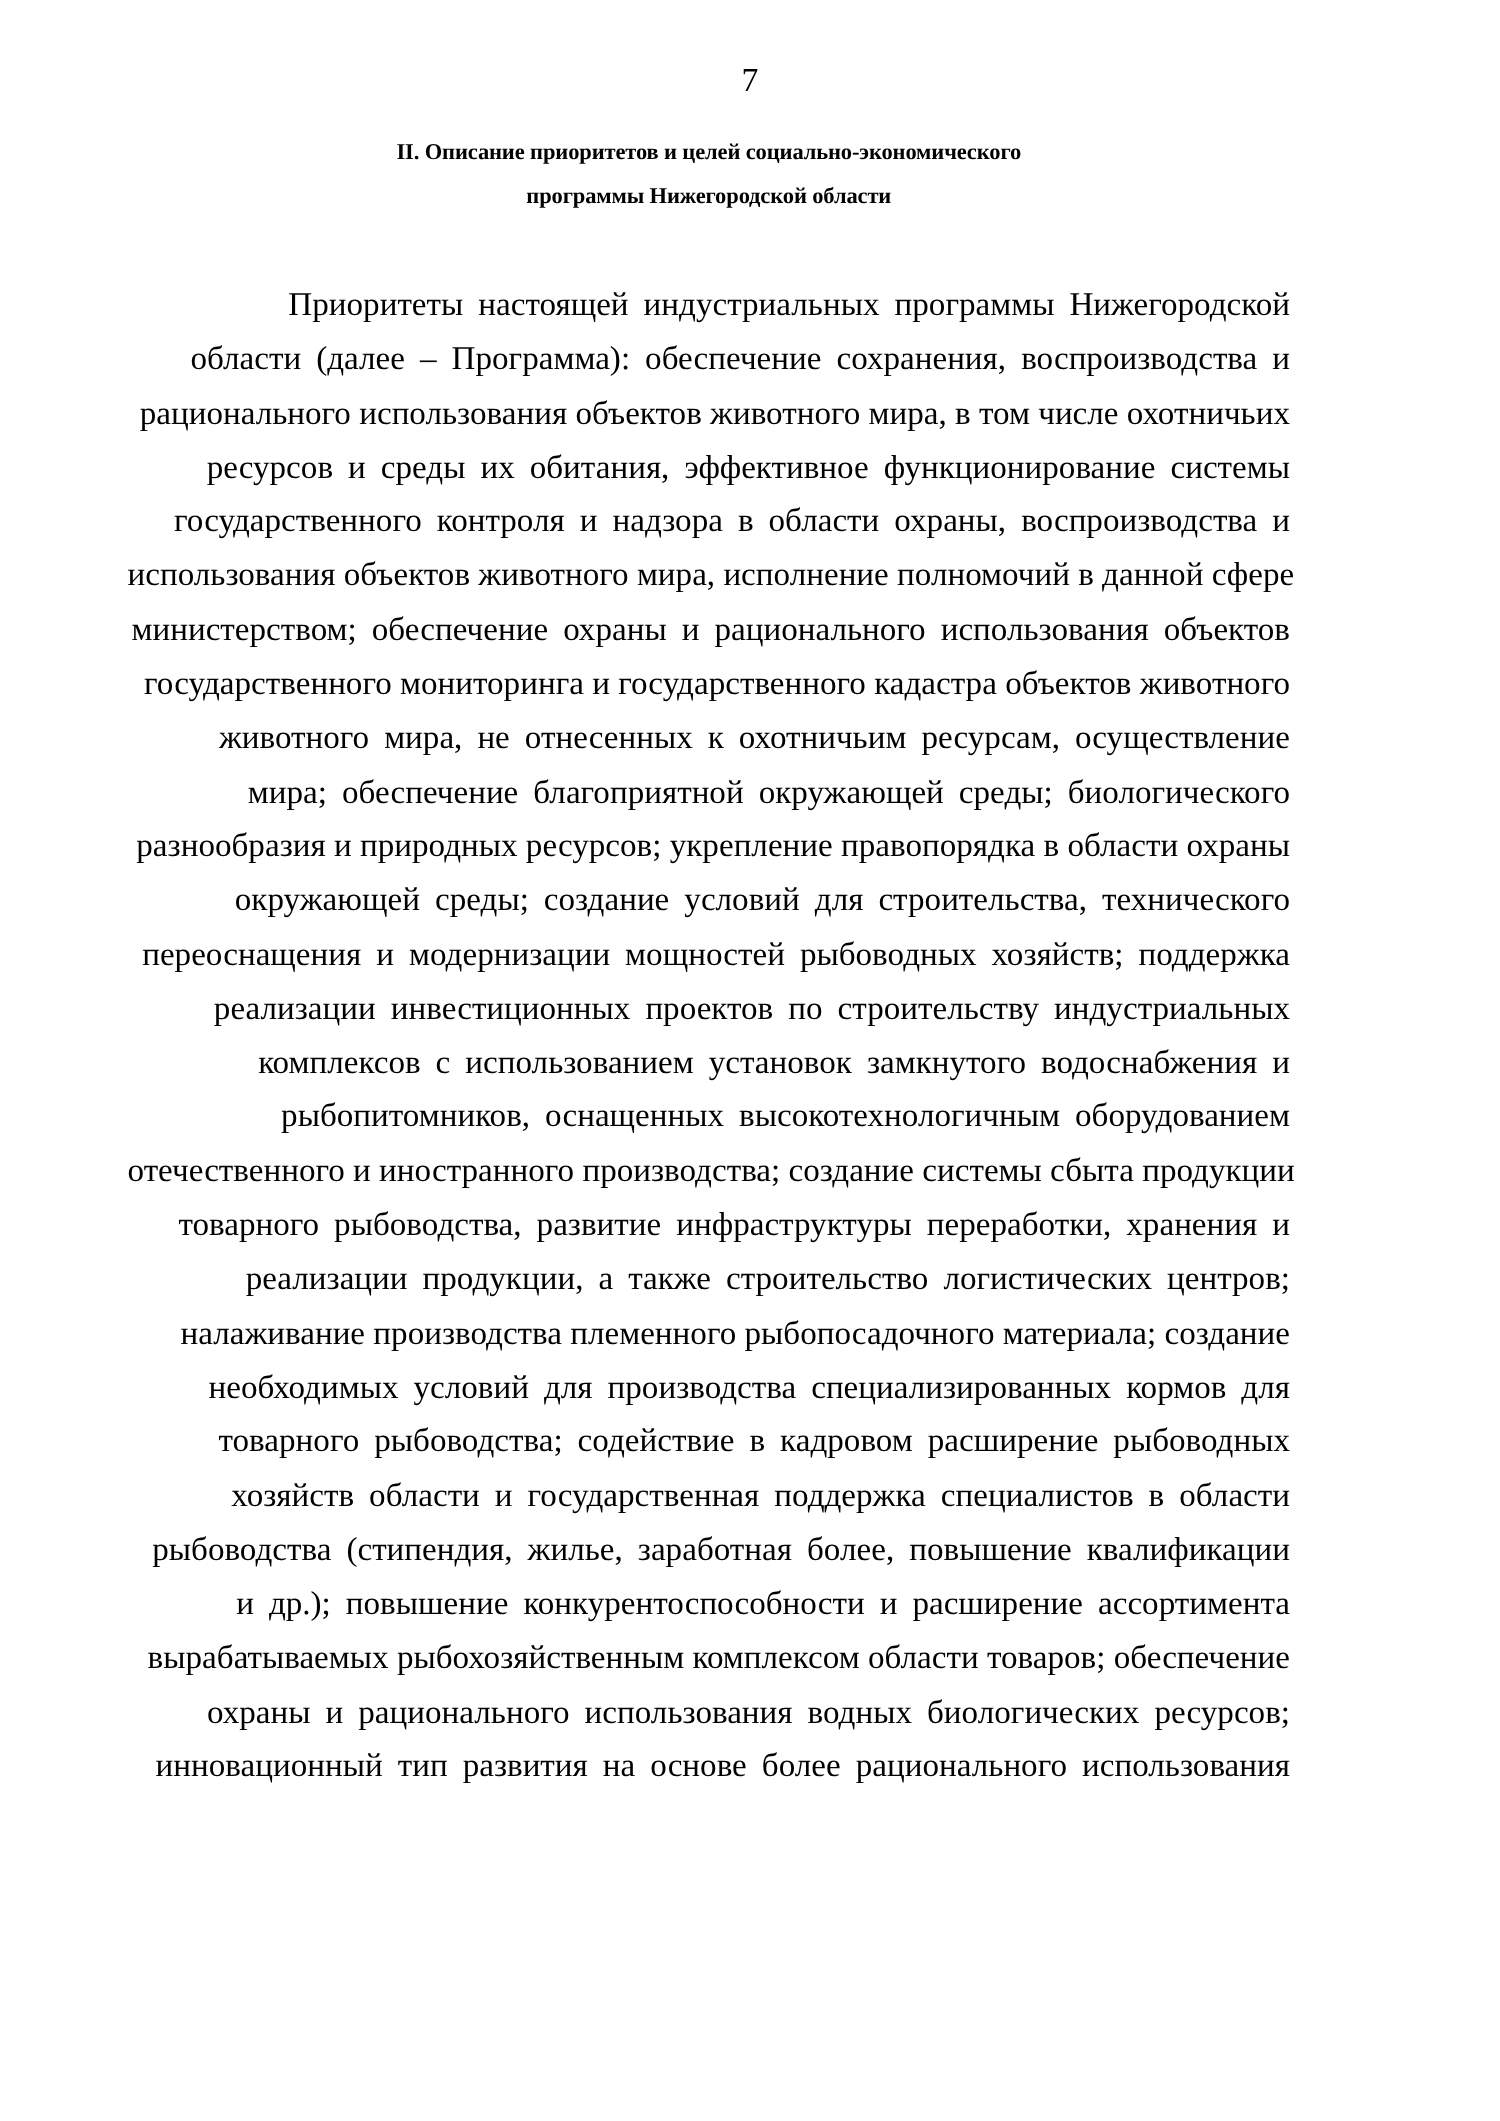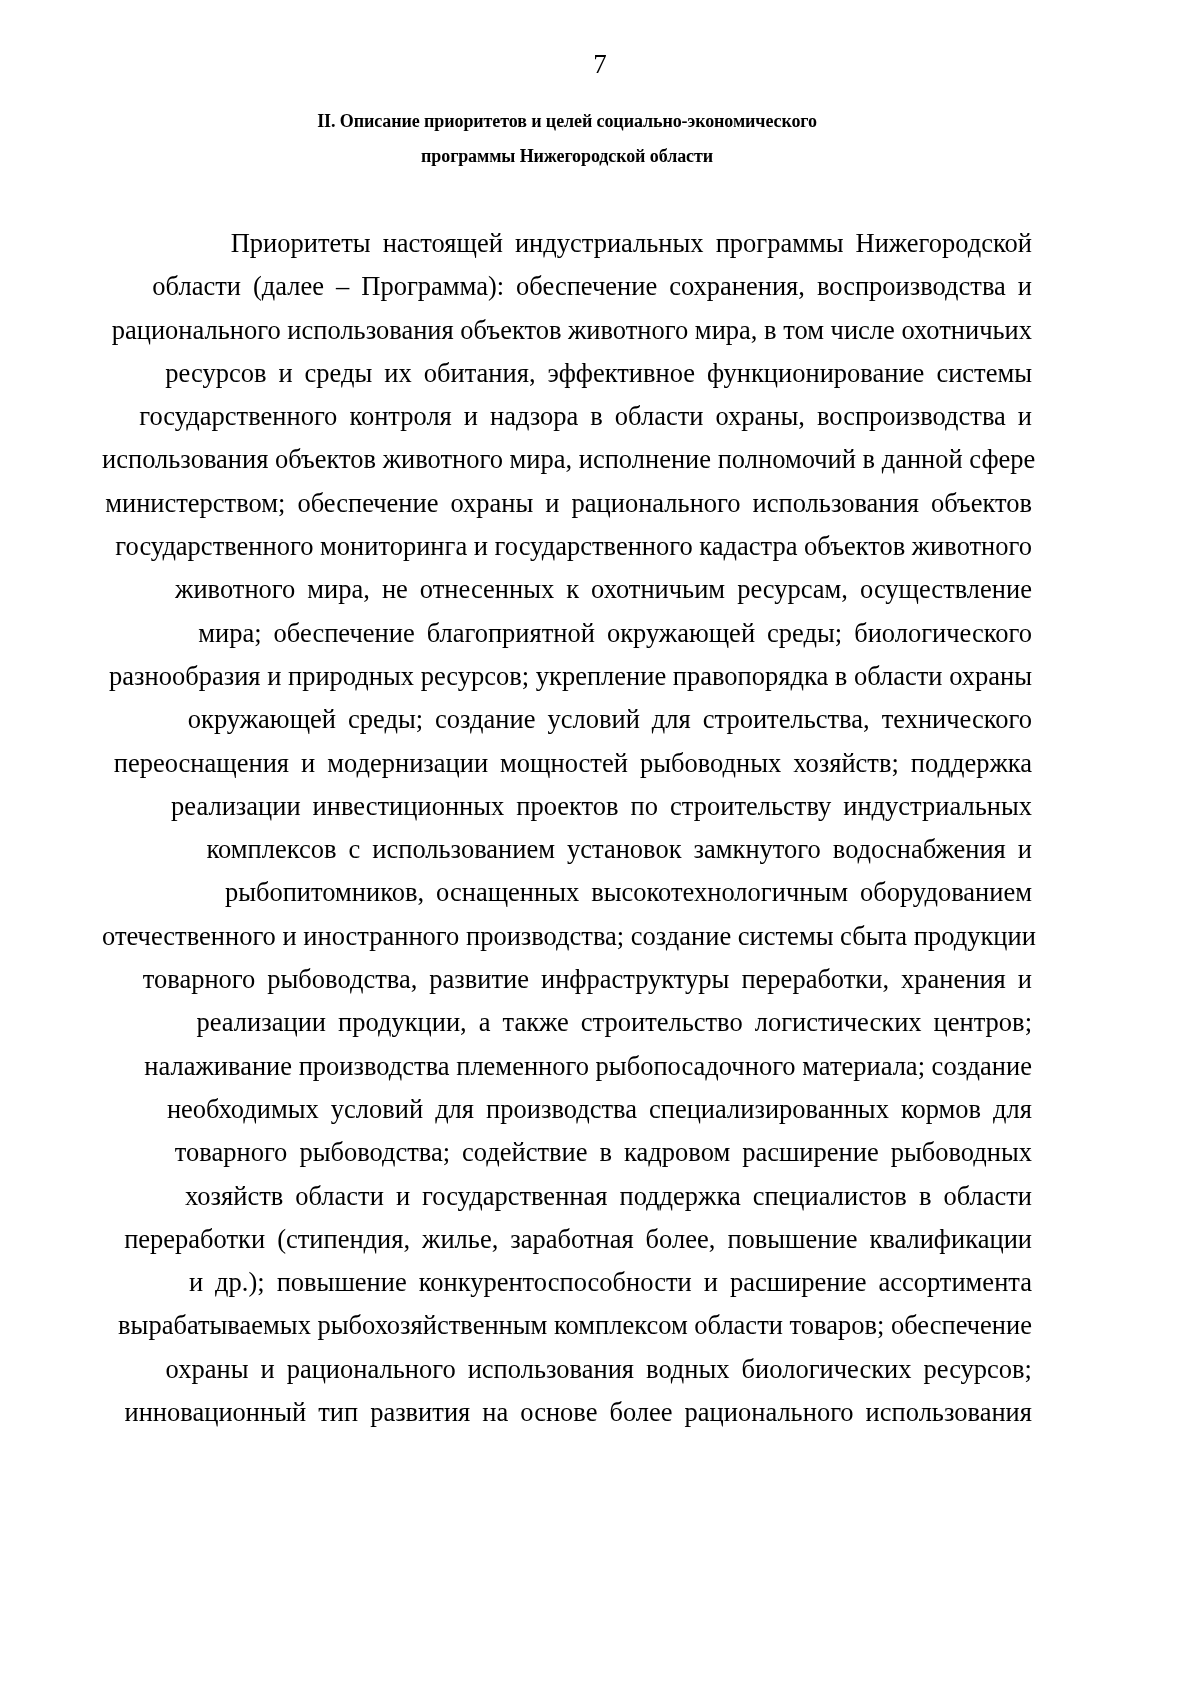--- a/index.html
+++ b/index.html
@@ -293,21 +293,21 @@
           <span>и</span>
           <span>государственная</span>
           <span>поддержка</span>
           <span>специалистов</span>
           <span>в</span>
           <span>области</span>
         </span>
       </span>
       <span class="body-line">
         <span class="just">
-          <span>переработки</span>
+          <span>рыбоводства</span>
           <span>(стипендия,</span>
           <span>жилье,</span>
           <span>заработная</span>
           <span>более,</span>
           <span>повышение</span>
           <span>квалификации</span>
         </span>
       </span>
       <span class="body-line">
         <span class="just">

